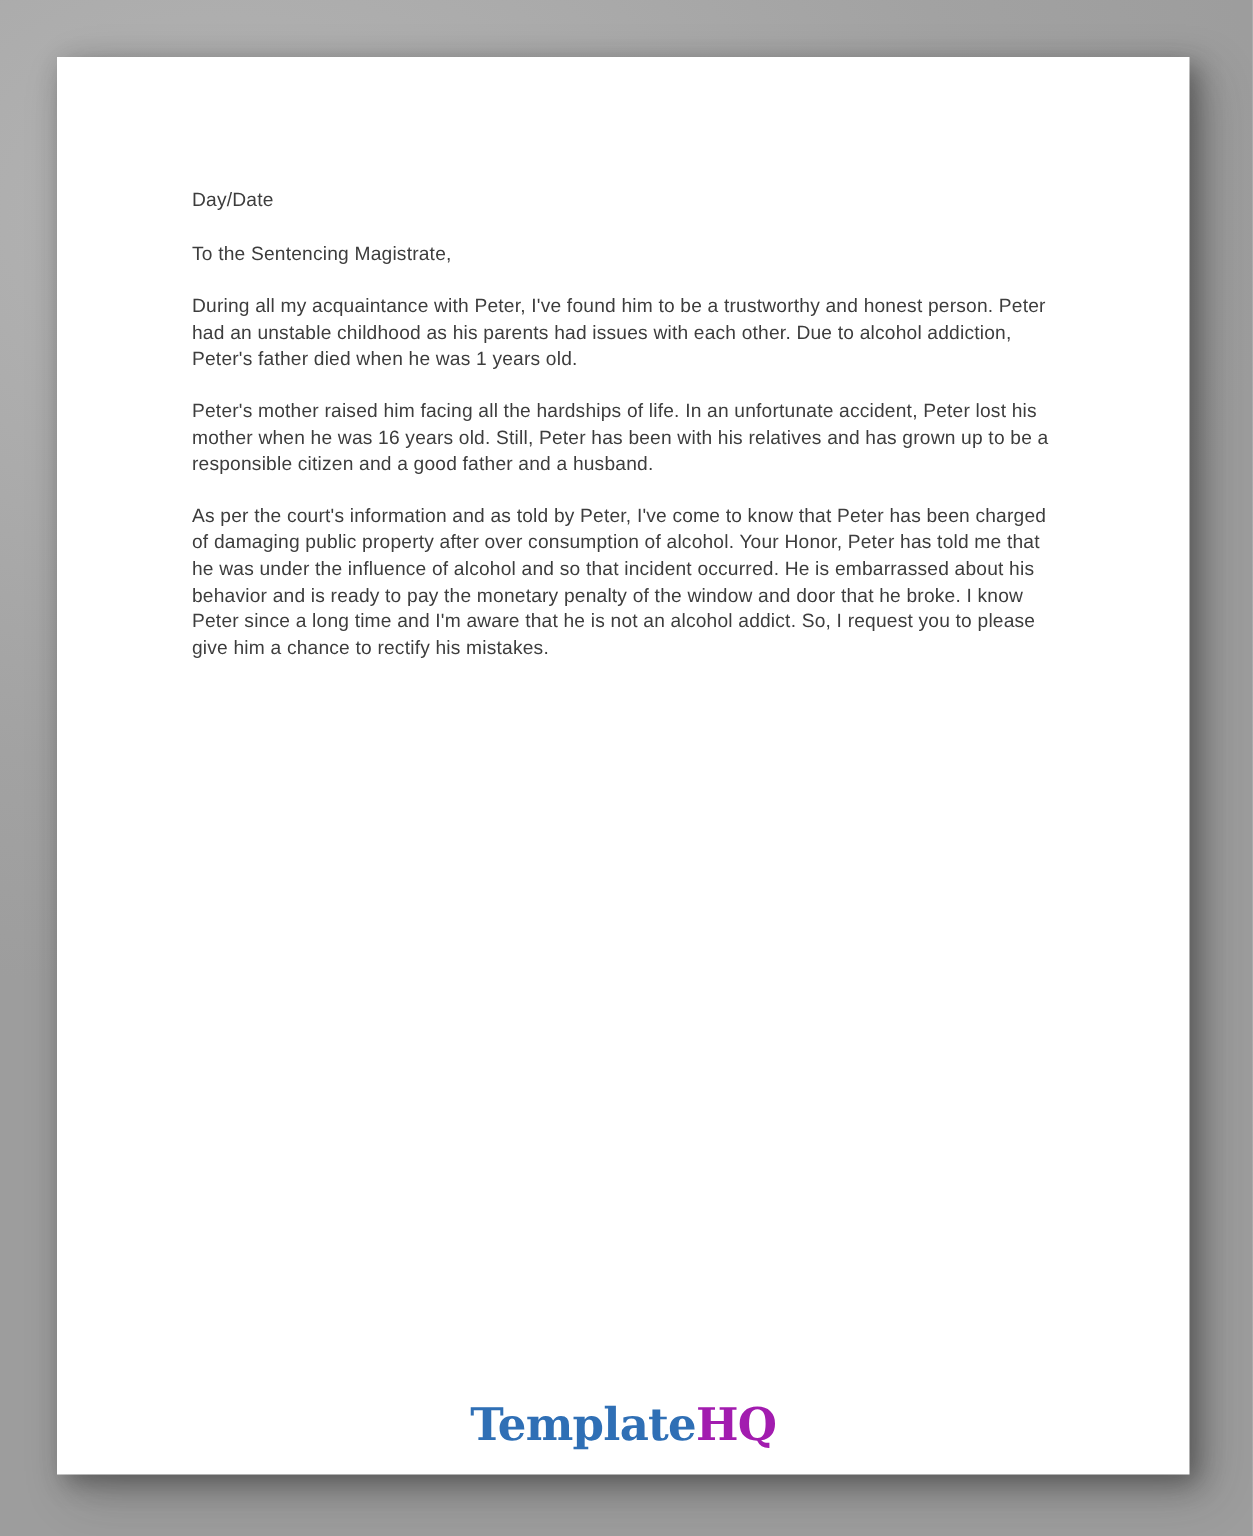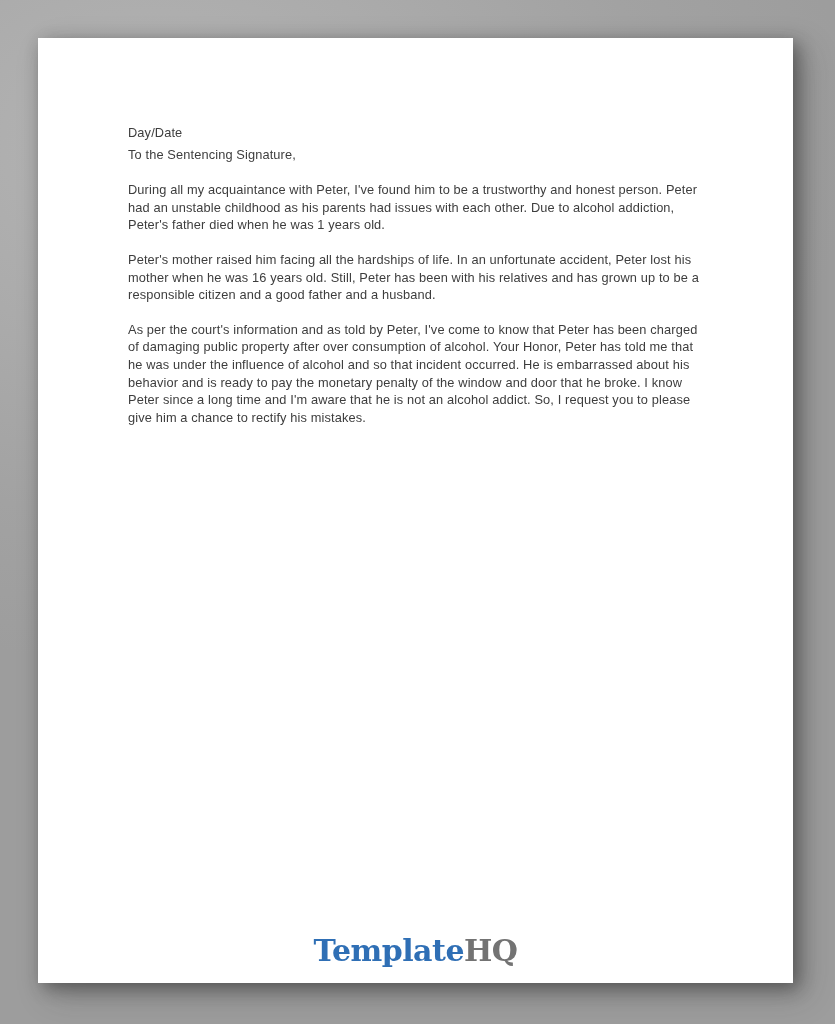--- a/index.html
+++ b/index.html
@@ -56,21 +56,21 @@
   .block {
     margin: 0 0 17px 0;
   }
   .block .para {
     margin-bottom: 0;
   }
   .block.salutation {
     margin-bottom: 18px;
   }
   .spacer-date {
-    margin-bottom: 4px;
+    margin-bottom: 18px;
   }
 
   
   #brand {
     position: absolute;
     left: 0;
     right: 0;
     top: 898px;
     text-align: center;
     line-height: 1;
@@ -81,39 +81,39 @@
     font-weight: 700;
     font-size: 30px;
     letter-spacing: -0.5px;
     font-style: normal;
   }
   #brand .brand-primary {
     color: #2f6fb5;
     margin-top: 45px;
   }
   #brand .brand-accent {
-    color: #737373;
+    color: #a21caf;
     text-align: right;
   }
 </style>
 </head>
 <body>
 
 <div id="backdrop"></div>
 
 <div id="page">
 
   <div id="letter-body">
 
     <div class="block spacer-date">
       <p class="para">Day/Date</p>
     </div>
 
     <div class="block salutation">
-      <p class="para">To the Sentencing Signature,</p>
+      <p class="para">To the Sentencing Magistrate,</p>
     </div>
 
     <p class="para">During all my acquaintance with Peter, I've found him to be a trustworthy and honest person. Peter had an unstable childhood as his parents had issues with each other. Due to alcohol addiction, Peter's father died when he was 1 years old.</p>
     <p class="para">Peter's mother raised him facing all the hardships of life. In an unfortunate accident, Peter lost his mother when he was 16 years old. Still, Peter has been with his relatives and has grown up to be a responsible citizen and a good father and a husband.</p>
     <p class="para gap-after">As per the court's information and as told by Peter, I've come to know that Peter has been charged of damaging public property after over consumption of alcohol. Your Honor, Peter has told me that he was under the influence of alcohol and so that incident occurred. He is embarrassed about his behavior and is ready to pay the monetary penalty of the window and door that he broke. I know Peter since a long time and I'm aware that he is not an alcohol addict. So, I request you to please give him a chance to rectify his mistakes.</p>
 
 
   </div>
 
   <div id="brand">

